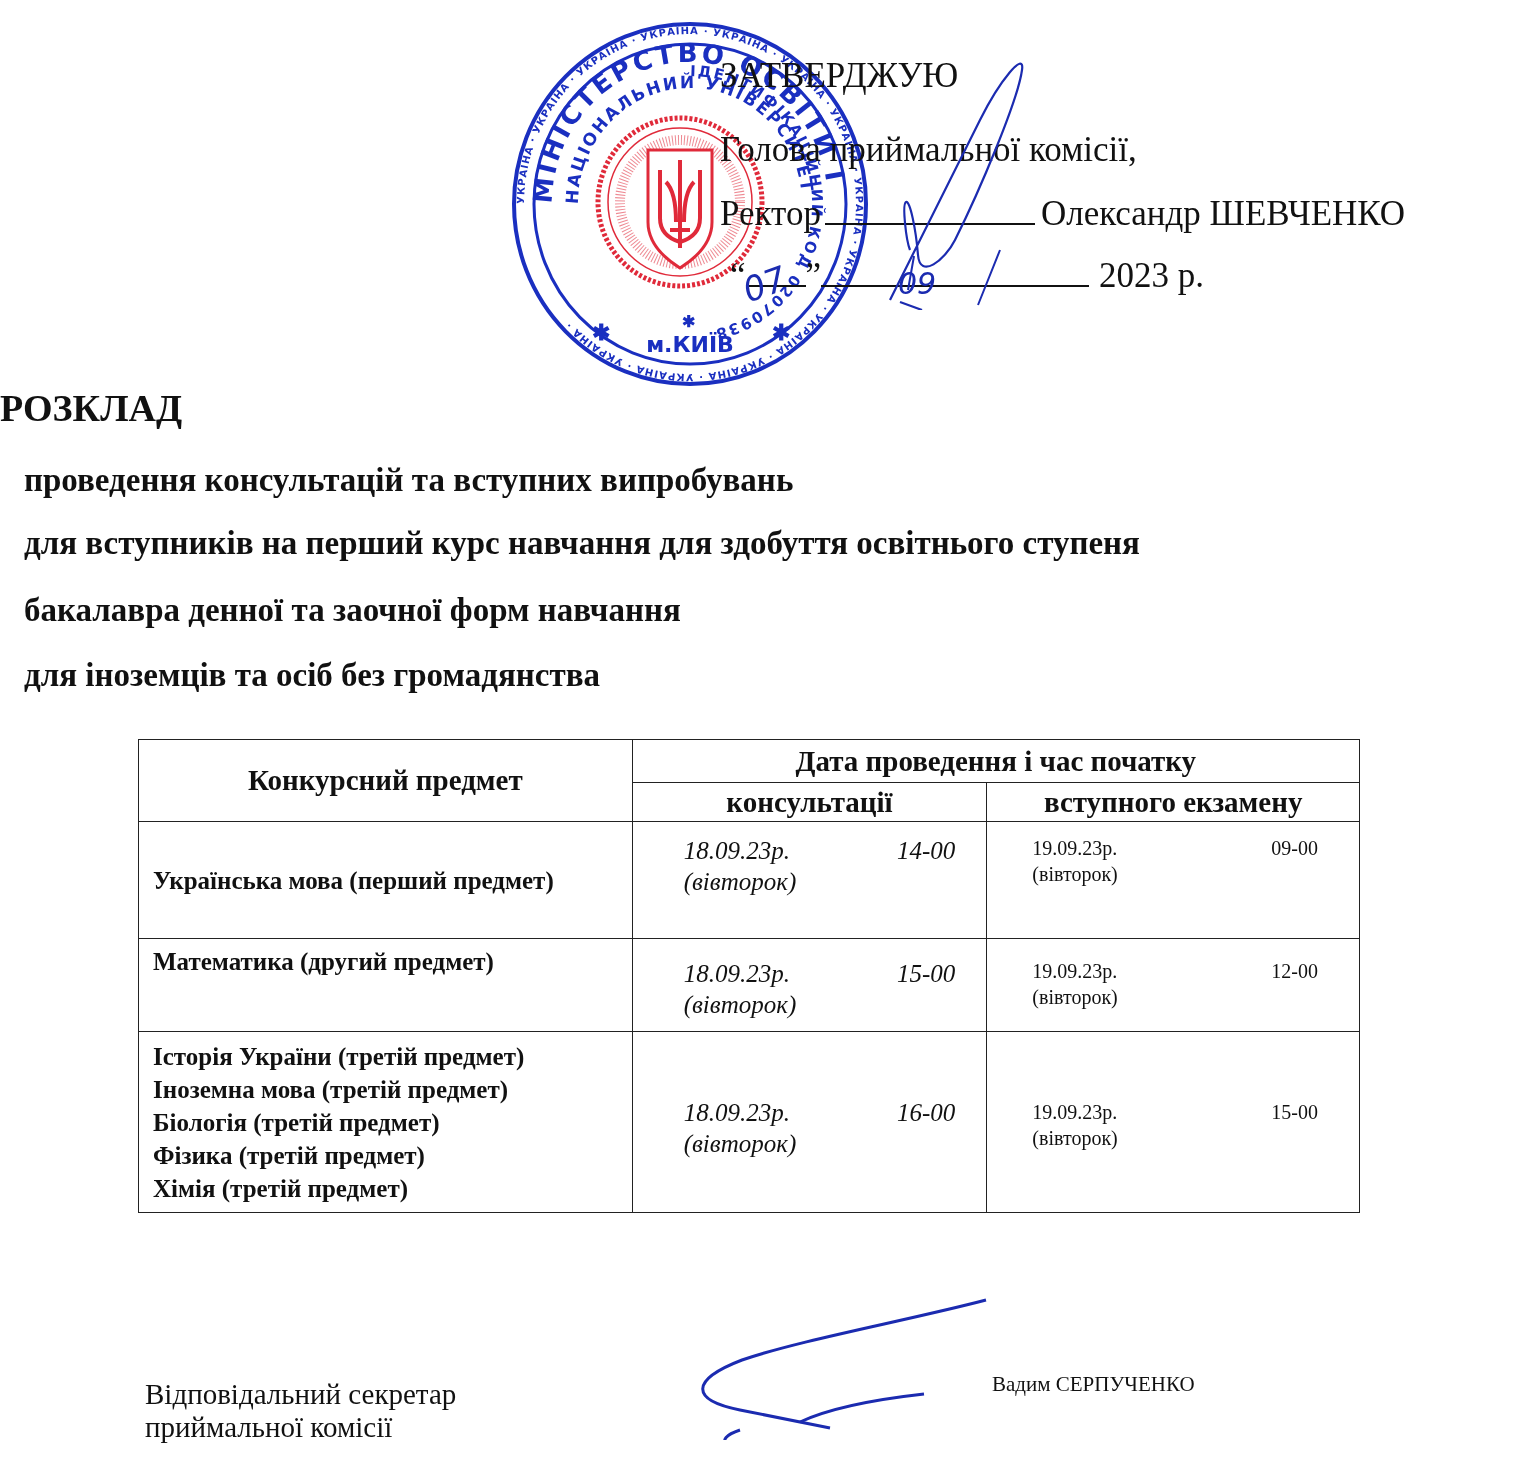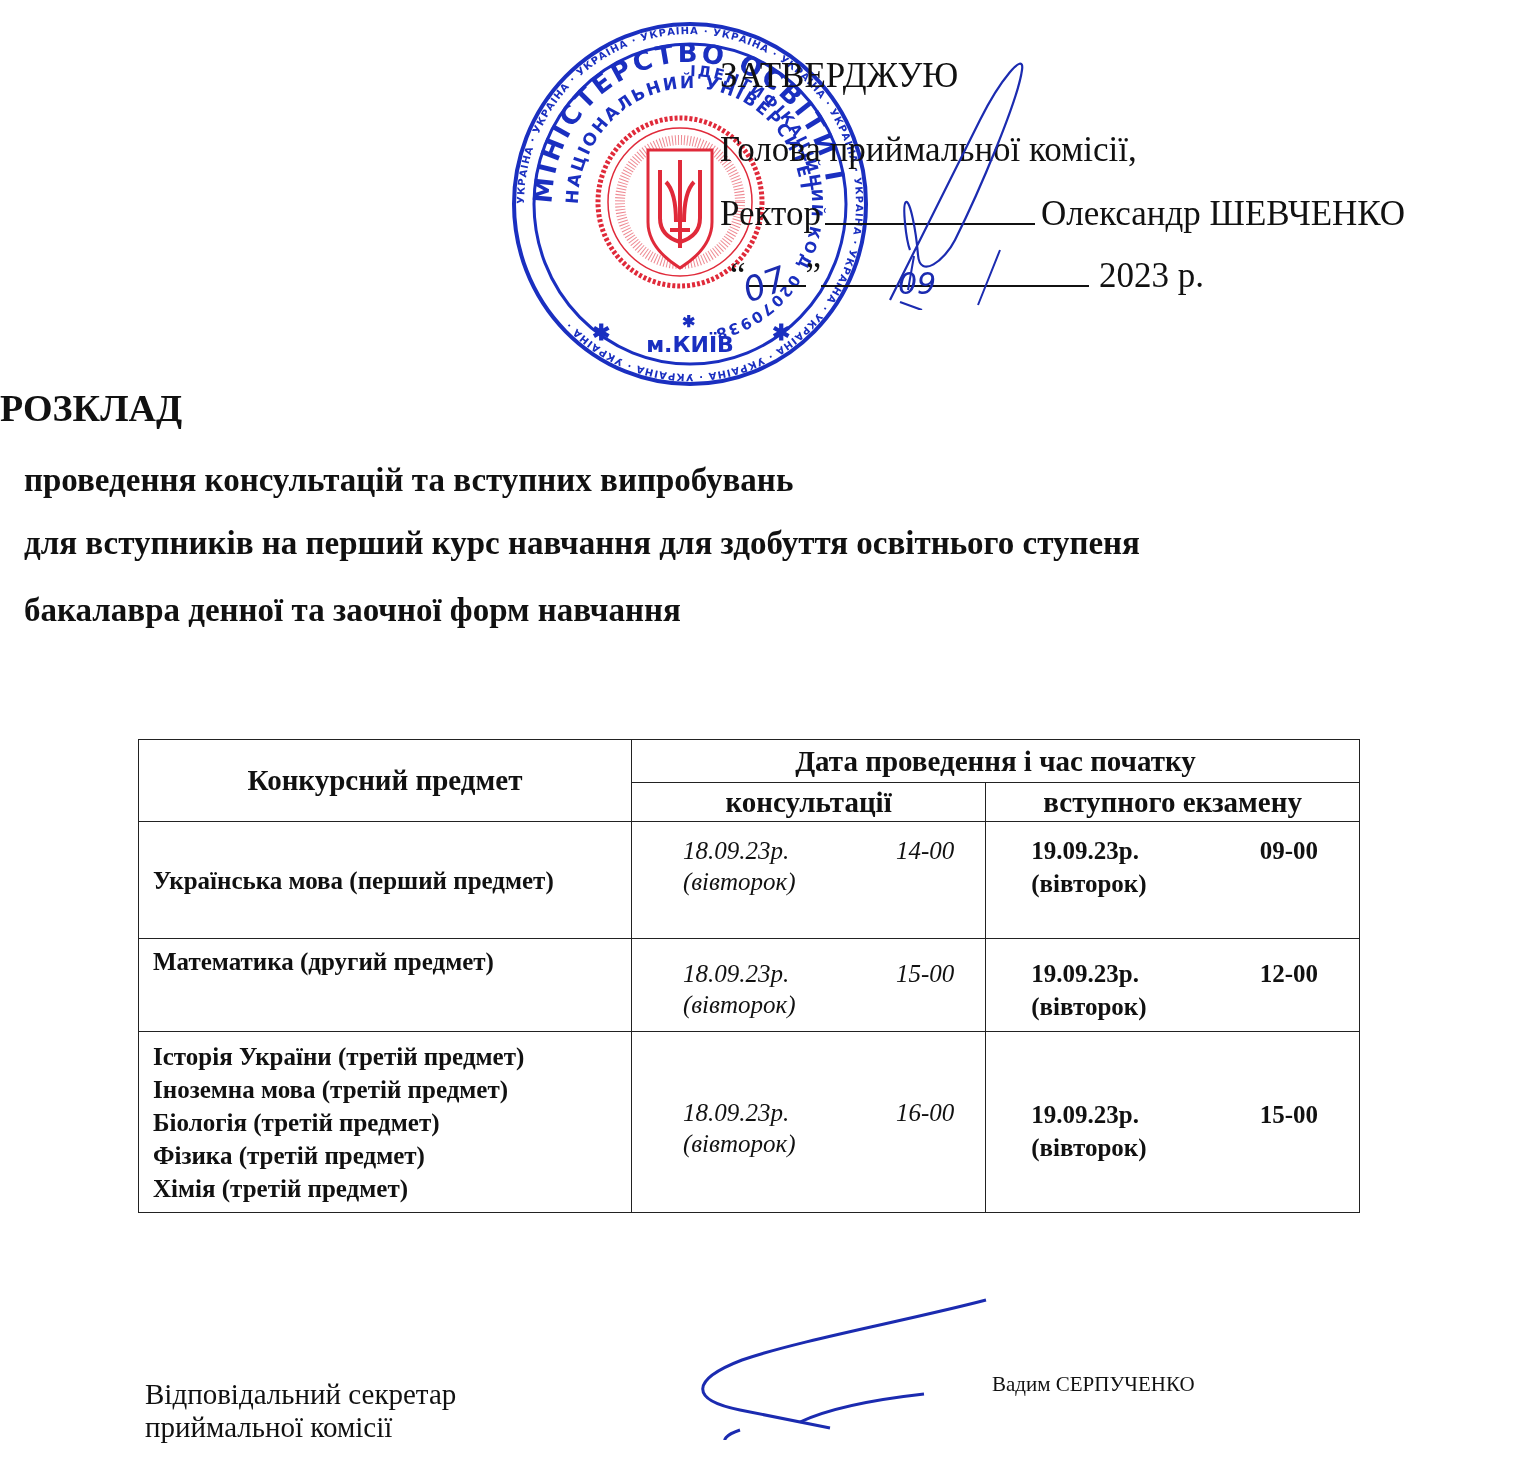--- a/index.html
+++ b/index.html
@@ -42,21 +42,21 @@
   .schedule .h-exam { width: 368px; font-family: Liberation Serif, serif; }
   .schedule td { vertical-align: top; }
   .schedule td.subj { font-weight: bold; padding: 6px 14px; font-size: 25px; line-height: 1.32; }
   .schedule tr.r1 td { height: 104px; }
   .schedule tr.r1 td.subj { vertical-align: middle; }
   .schedule tr.r2 td { height: 80px; margin-top: 28px; }
   .schedule tr.r3 td { height: 168px; }
   .schedule tr.r3 td.subj { vertical-align: middle; }
   .dt { display: flex; justify-content: space-between; padding: 0 30px 0 50px; }
   .consult { font-style: italic; font-weight: normal; font-size: 25px; line-height: 1.25; }
-  .exam { font-weight: bold; font-size: 25px; line-height: 1.3; }
+  .exam { font-weight: normal; font-size: 20px; line-height: 1.3; }
   .exam .dt { padding: 0 40px 0 44px; }
   .day { padding-left: 50px; }
   .exam .day { padding-left: 44px; }
   tr.r1 .cell-wrap { padding-top: 12px; }
   tr.r2 .cell-wrap { padding-top: 18px; }
   tr.r3 .cell-wrap.c { padding-top: 64px; }
   tr.r3 .cell-wrap.e { padding-top: 66px; }
 
   
   .footer { position: absolute; left: 145px; top: 1330px; font-size: 29px; line-height: 1.15; margin-top: 48px; }
@@ -119,20 +119,21 @@
 <svg class="sig" style="left:740px;top:258px;width:240px;height:46px" viewBox="0 0 240 46">
   <text x="4" y="40" fill="#1b2bb0" font-size="34" font-style="italic" font-family="DejaVu Sans, sans-serif" transform="rotate(-20 20 30)">07</text>
   <text x="158" y="36" fill="#1b2bb0" font-size="30" font-style="italic" font-family="DejaVu Sans, sans-serif">09</text>
 </svg>
 
 <div class="titles">
   <div class="t-main">РОЗКЛАД</div>
   <div class="t-sub s1">проведення консультацій та вступних випробувань</div>
   <div class="t-sub s2">для вступників на перший курс навчання для здобуття освітнього ступеня</div>
   <div class="t-sub s3">бакалавра денної та заочної форм навчання</div>
+  <div class="t-sub s4">для іноземців та осіб без громадянства</div>
 </div>
 
 <table class="schedule">
   <thead>
     <tr>
       <th class="h-subject" rowspan="2">Конкурсний предмет</th>
       <th colspan="2" style="height:38px">Дата проведення і час початку</th>
     </tr>
     <tr>
       <th class="h-consult" style="height:34px">консультації</th>

